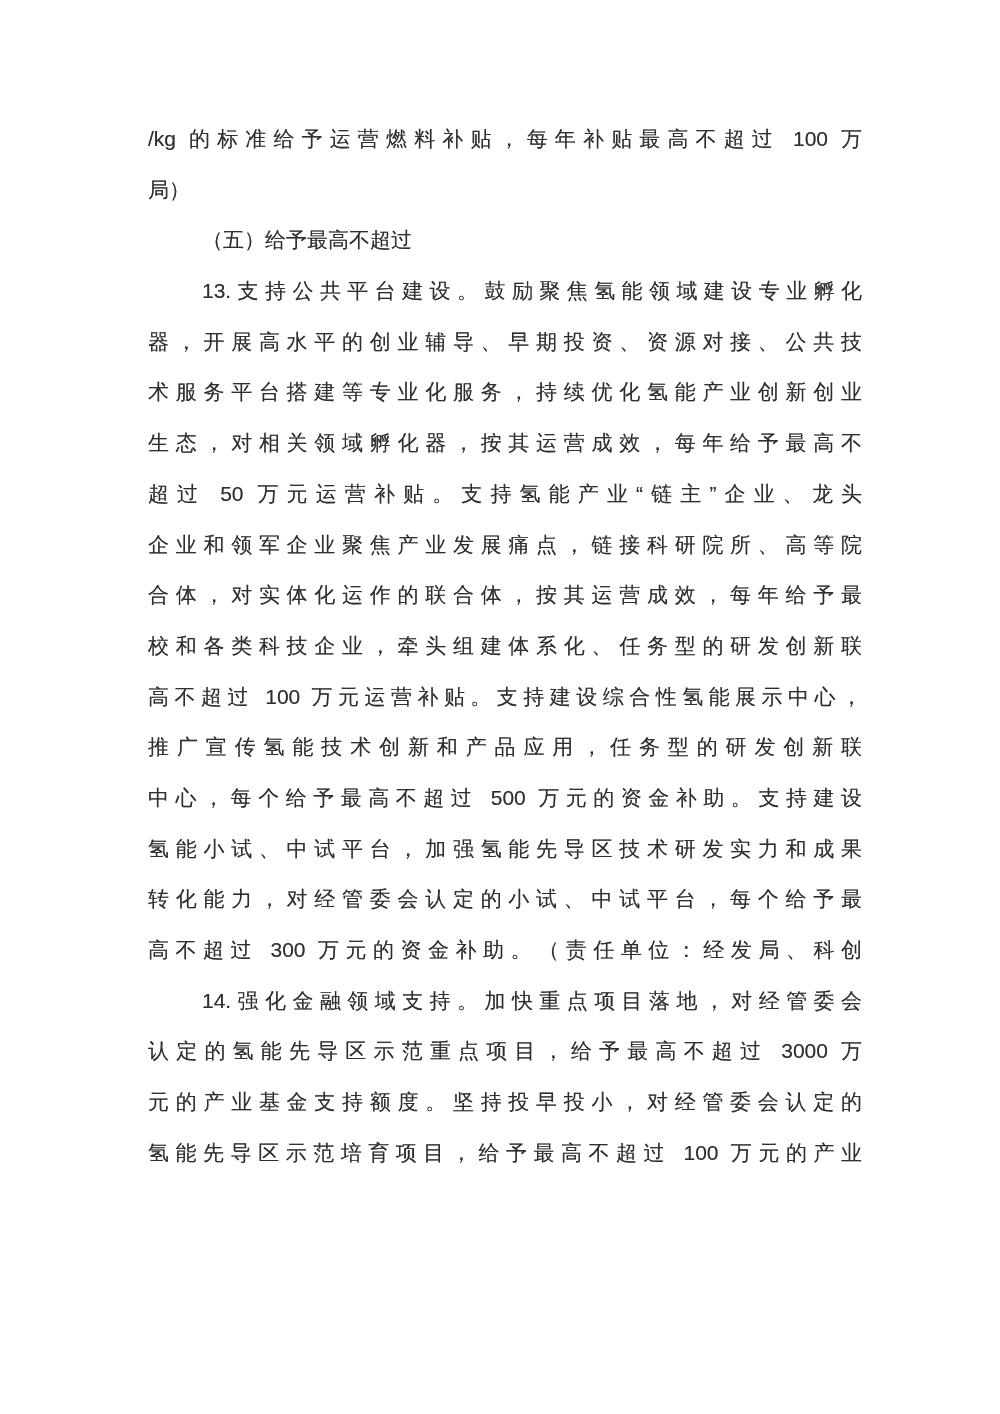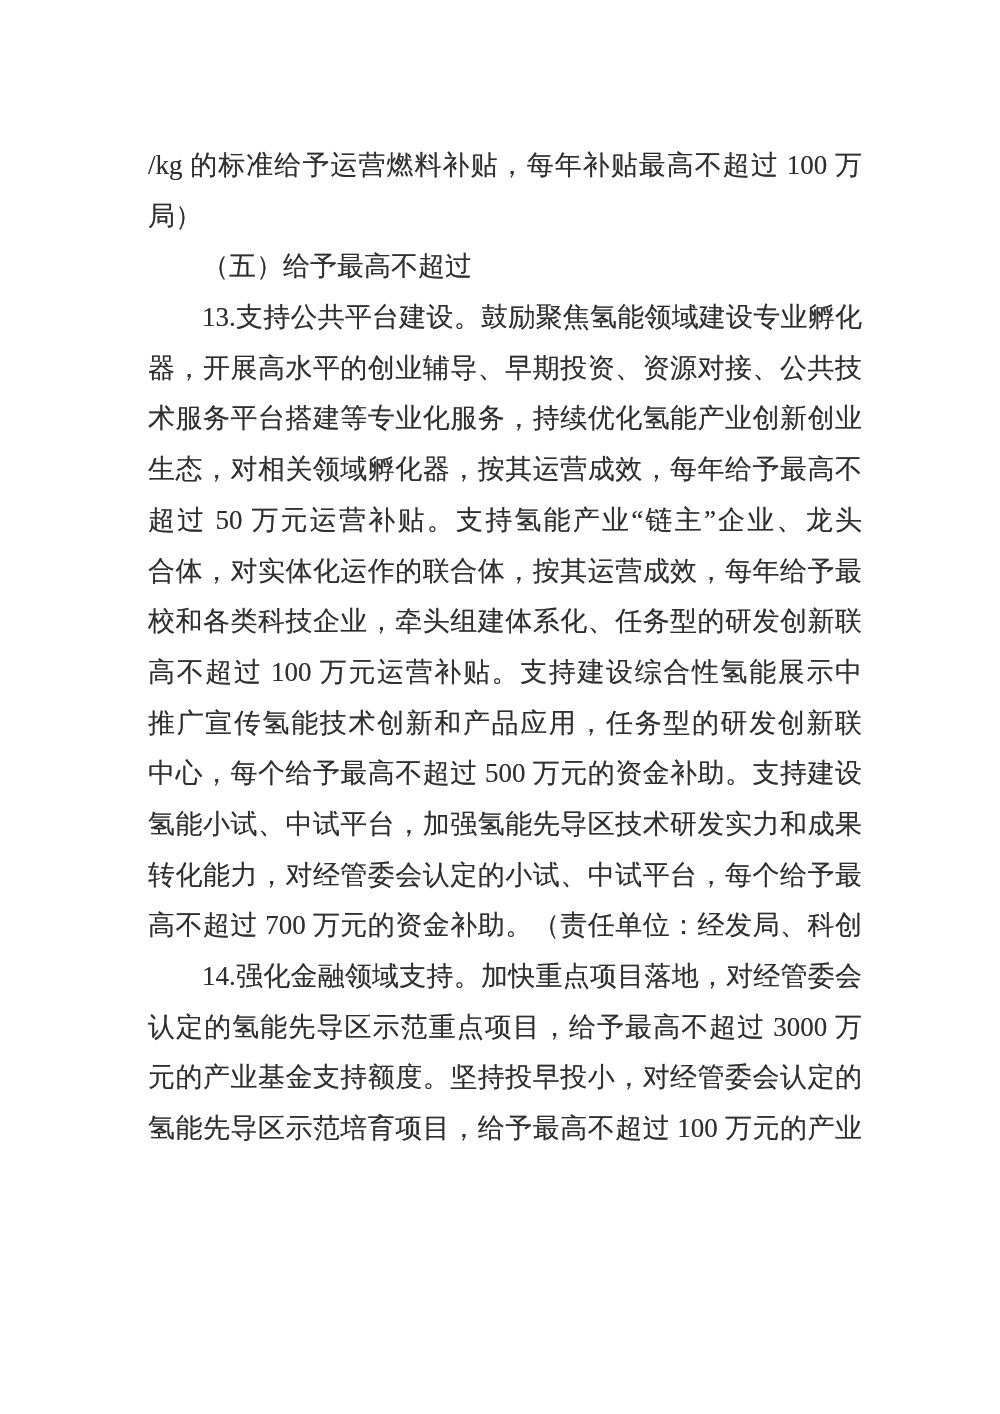--- a/index.html
+++ b/index.html
@@ -10,24 +10,24 @@
   .page {
     position: relative;
     width: 1000px;
     height: 1414px;
     background: #ffffff;
     overflow: hidden;
   }
   .doc {
     position: absolute;
     left: 148px;
-    top: 140px;
+    top: 114px;
     width: 714px;
-    font-family: Liberation Serif, serif;
-    font-size: 27px;
+    font-family: Liberation Sans, sans-serif;
+    font-size: 21px;
     color: #2f2f2f;
     text-shadow: 0 0 0.6px rgba(70,70,70,0.55); 
   }
   .line {
     height: 50.7px;
     line-height: 50.7px;
     overflow: hidden;
     text-align: justify;
     text-align-last: justify;
     text-justify: inter-character;
@@ -45,26 +45,27 @@
 <div class="page">
   <div class="doc" style="color: rgb(47, 47, 47);">
       <div class="line">/kg 的标准给予运营燃料补贴，每年补贴最高不超过 100 万</div>
       <div class="line nofill">局）</div>
       <div class="line indent nofill">（五）给予最高不超过</div>
       <div class="line indent">13.支持公共平台建设。鼓励聚焦氢能领域建设专业孵化</div>
       <div class="line">器，开展高水平的创业辅导、早期投资、资源对接、公共技</div>
       <div class="line">术服务平台搭建等专业化服务，持续优化氢能产业创新创业</div>
       <div class="line">生态，对相关领域孵化器，按其运营成效，每年给予最高不</div>
       <div class="line">超过 50 万元运营补贴。支持氢能产业“链主”企业、龙头</div>
+      <div class="line">企业和领军企业聚焦产业发展痛点，链接科研院所、高等院</div>
       <div class="line">合体，对实体化运作的联合体，按其运营成效，每年给予最</div>
       <div class="line">校和各类科技企业，牵头组建体系化、任务型的研发创新联</div>
       <div class="line">高不超过 100 万元运营补贴。支持建设综合性氢能展示中心，</div>
       <div class="line">推广宣传氢能技术创新和产品应用，任务型的研发创新联</div>
       <div class="line">中心，每个给予最高不超过 500 万元的资金补助。支持建设</div>
       <div class="line">氢能小试、中试平台，加强氢能先导区技术研发实力和成果</div>
       <div class="line">转化能力，对经管委会认定的小试、中试平台，每个给予最</div>
-      <div class="line">高不超过 700 万元的资金补助。（责任单位：经发局、科创</div>
+      <div class="line">高不超过 300 万元的资金补助。（责任单位：经发局、科创</div>
       <div class="line indent">14.强化金融领域支持。加快重点项目落地，对经管委会</div>
       <div class="line">认定的氢能先导区示范重点项目，给予最高不超过 3000 万</div>
       <div class="line">元的产业基金支持额度。坚持投早投小，对经管委会认定的</div>
       <div class="line">氢能先导区示范培育项目，给予最高不超过 100 万元的产业</div>
     </div>
 </div>
 
 </body></html>

